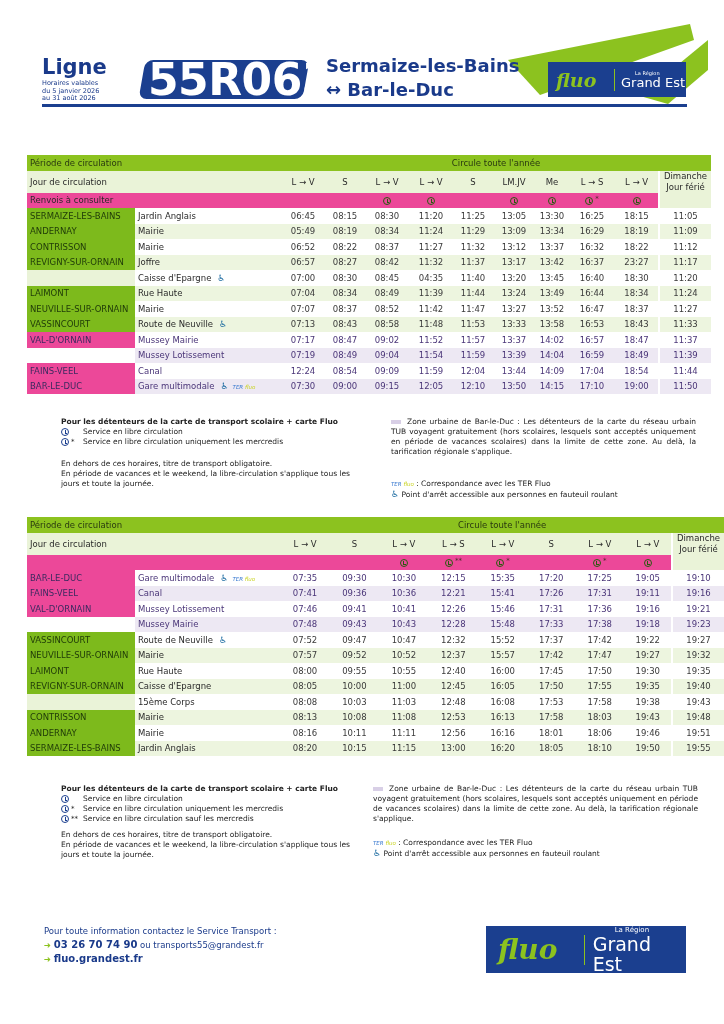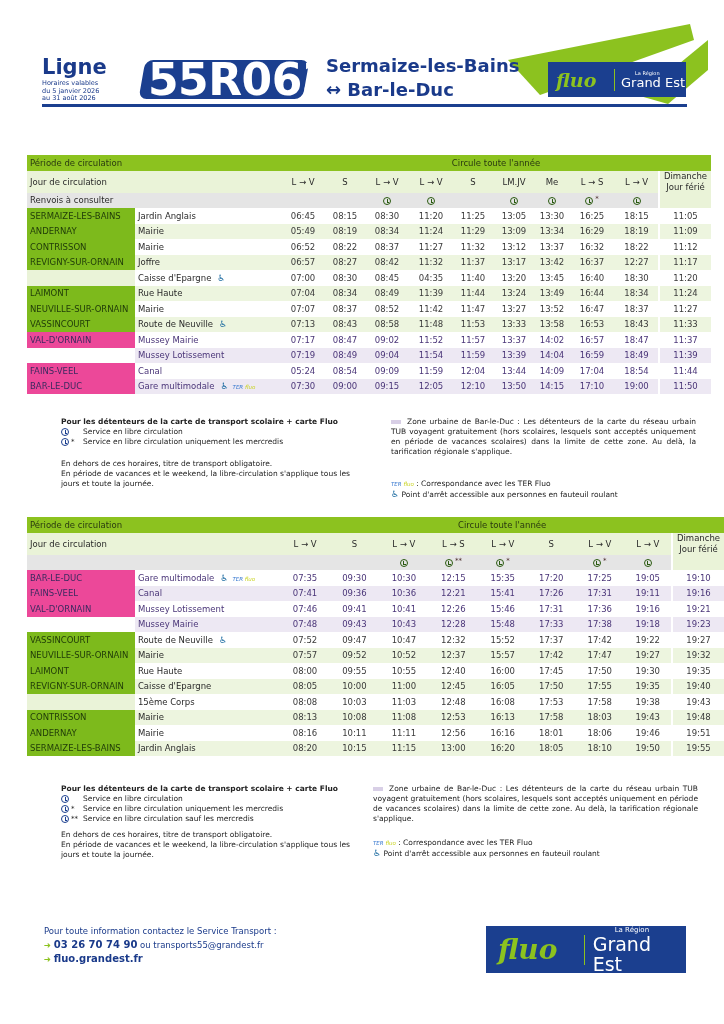--- a/index.html
+++ b/index.html
@@ -19,21 +19,21 @@
   .brand-ge { color: #fff; display: flex; flex-direction: column; align-items: flex-start; }
   .brand-ge .small { font-size: 5px; line-height: 6px; margin-left: 14px; }
   .brand-ge .big { font-size: 13px; font-weight: normal; line-height: 14px; }
 
   table.tt { position: absolute; left: 27px; border-collapse: collapse; font-size: 8.5px; table-layout: fixed; }
   table.tt td { height: 15.5px; padding: 0 3px; white-space: nowrap; }
   table.tt td.time { text-align: center; color: #3a3a3a; }
   .row-period td { background: #8cc21f; color: #2a3a10; height: 14px; }
   .row-days td { background: #eaf3d8; height: 29px; }
   .row-days td.daycol { text-align: center; }
-  .row-renvois td { background: #e5e5e5; height: 16px; }
+  .row-renvois td { background: #ec4899; height: 16px; }
   .row-renvois td.ic { text-align: center; }
   td.commune { font-weight: normal; }
   td.commune.green { background: #7dba1c; color: #1f3a08; }
   td.commune.purple { background: #ec4899; color: #3c2a60; }
   td.commune.blank-green { background: #eaf3d8; }
   td.commune.blank-purple { background: #ffffff; }
   tr.stripe td.cell { background: #edf5df; }
   tr.plain td.cell { background: #ffffff; }
   tr.purple-stripe td.cell { background: #ede8f3; }
   tr.purple-plain td.cell { background: #ffffff; }
@@ -191,21 +191,21 @@
         <td class="commune green">REVIGNY-SUR-ORNAIN</td>
         <td class="cell stop"><span>Joffre</span></td>
         <td class="cell time">06:57</td>
         <td class="cell time">08:27</td>
         <td class="cell time">08:42</td>
         <td class="cell time">11:32</td>
         <td class="cell time">11:37</td>
         <td class="cell time">13:17</td>
         <td class="cell time">13:42</td>
         <td class="cell time">16:37</td>
-        <td class="cell time">12:27</td>
+        <td class="cell time">23:27</td>
         <td class="cell time sunday">11:17</td>
       </tr>
       <tr class="plain">
         <td class="commune blank-green"></td>
         <td class="cell stop"><span>Caisse d'Epargne</span><span class="wheel">♿</span></td>
         <td class="cell time">07:00</td>
         <td class="cell time">08:30</td>
         <td class="cell time">08:45</td>
         <td class="cell time">04:35</td>
         <td class="cell time">11:40</td>
@@ -281,21 +281,21 @@
         <td class="cell time">11:59</td>
         <td class="cell time">13:39</td>
         <td class="cell time">14:04</td>
         <td class="cell time">16:59</td>
         <td class="cell time">18:49</td>
         <td class="cell time sunday">11:39</td>
       </tr>
       <tr class="purple-plain purple-row">
         <td class="commune purple">FAINS-VEEL</td>
         <td class="cell stop"><span>Canal</span></td>
-        <td class="cell time">05:24</td>
+        <td class="cell time">12:24</td>
         <td class="cell time">08:54</td>
         <td class="cell time">09:09</td>
         <td class="cell time">11:59</td>
         <td class="cell time">12:04</td>
         <td class="cell time">13:44</td>
         <td class="cell time">14:09</td>
         <td class="cell time">17:04</td>
         <td class="cell time">18:54</td>
         <td class="cell time sunday">11:44</td>
       </tr>

